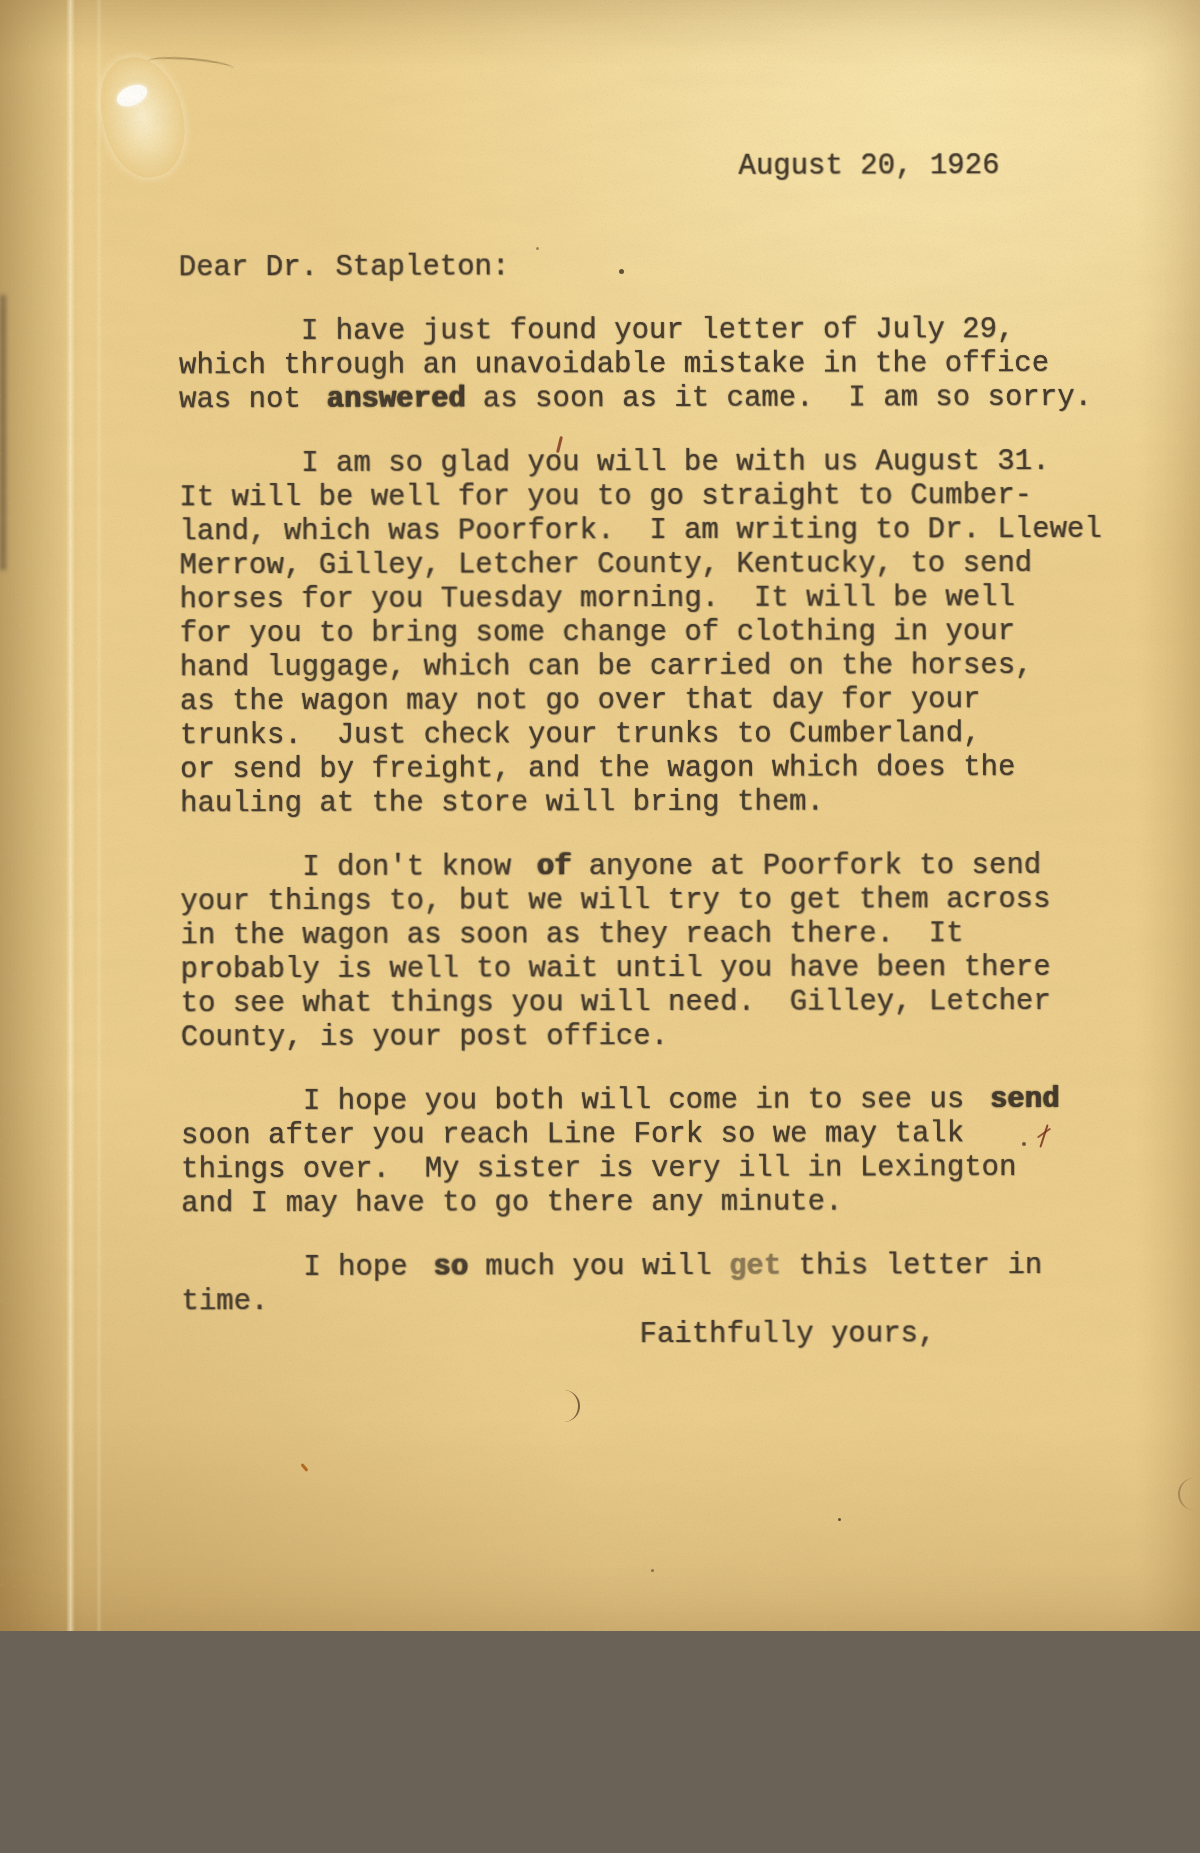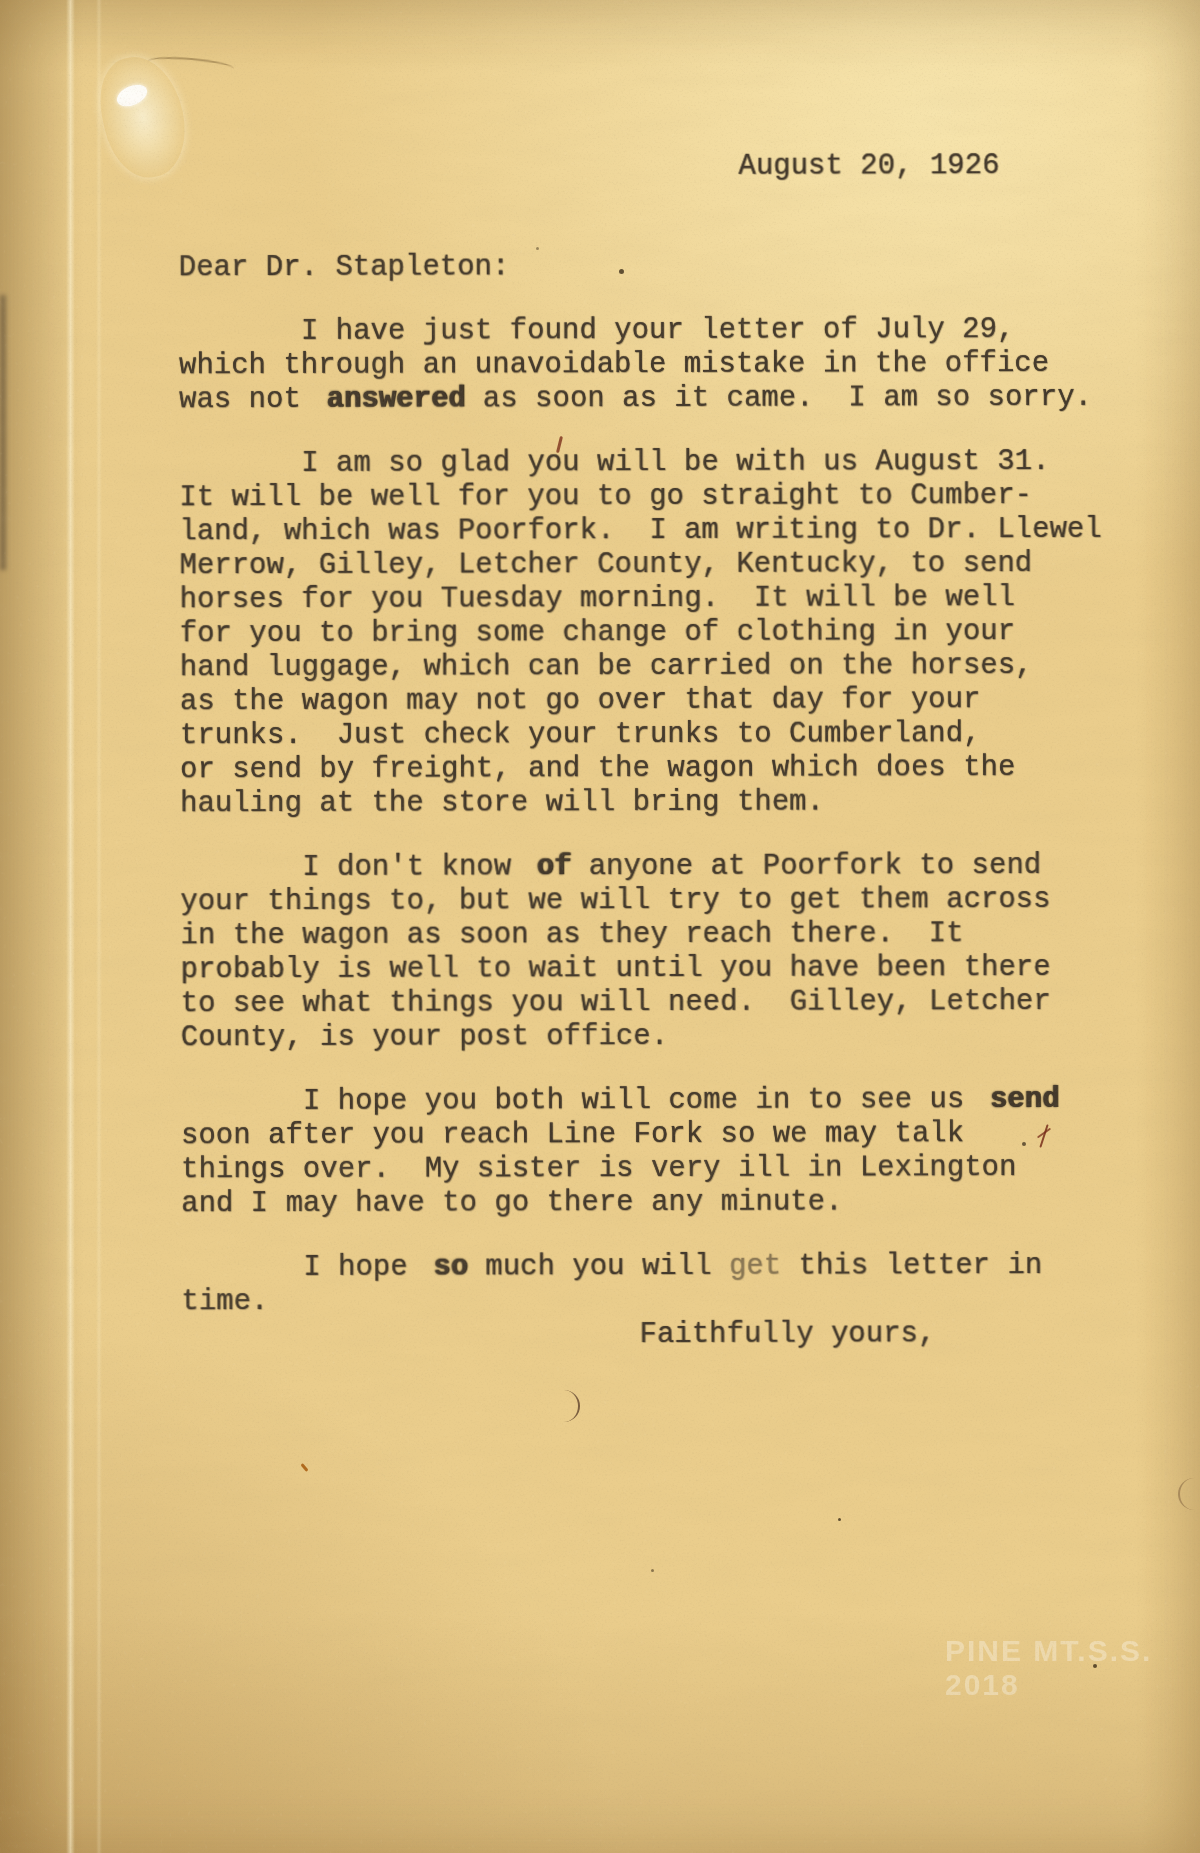--- a/index.html
+++ b/index.html
@@ -1,18 +1,18 @@
 <!DOCTYPE html>
 <html><head>
 <meta charset="utf-8">
 <style>
   html,body{margin:0;padding:0;background:#6b6257;}
   .page{
     position:relative;
-    width:1200px;height:1853px;
+    width:1200px;height:1631px;
     overflow:hidden;
     font-family:"Liberation Mono","DejaVu Sans Mono",monospace;
     background:
       radial-gradient(900px 700px at 78% 6%, rgba(252,238,186,.70), rgba(252,238,186,0) 70%),
       radial-gradient(1100px 950px at -5% 102%, rgba(146,104,44,.30), rgba(146,104,44,0) 62%),
       linear-gradient(90deg, rgba(118,86,36,.32), rgba(118,86,36,0) 7%),
       linear-gradient(270deg, rgba(130,95,40,.15), rgba(130,95,40,0) 5%),
       linear-gradient(0deg, rgba(140,100,45,.20), rgba(140,100,45,0) 13%),
       linear-gradient(180deg, rgba(120,90,40,.14), rgba(120,90,40,0) 4%),
       #eacd8c;
@@ -40,21 +40,21 @@
     transform:rotate(-.15deg);
     filter:blur(.2px);
   }
   .line{white-space:pre;}
   .indent{padding-left:122px;}
   .date-line{padding-left:560px;margin-bottom:66px;}
   .salutation{margin-bottom:0;}
   .para{margin-top:30px;}
   .closing-line{padding-left:458px;}
   .overstruck{font-weight:bold;text-shadow:0 0 2px rgba(50,40,25,.95), 1px 0 0 rgba(50,40,25,.85);margin-left:8px;}
-  .faded{opacity:.58;}
+  .faded{opacity:.58;font-weight:bold;}
 
   .watermark{position:absolute;left:945px;top:1634px;
     font-family:"Liberation Sans",sans-serif;font-weight:bold;
     font-size:30px;letter-spacing:2px;color:rgba(255,255,255,.32);}
 
   .speck{position:absolute;border-radius:50%;background:rgba(60,45,25,.8);}
   .speck.s1{left:619px;top:269px;width:5px;height:5px;}
   .speck.s2{left:838px;top:1518px;width:3px;height:3px;}
   .speck.s3{left:1093px;top:1664px;width:4px;height:4px;}
   .speck.s4{left:536px;top:247px;width:3px;height:3px;opacity:.6;}

